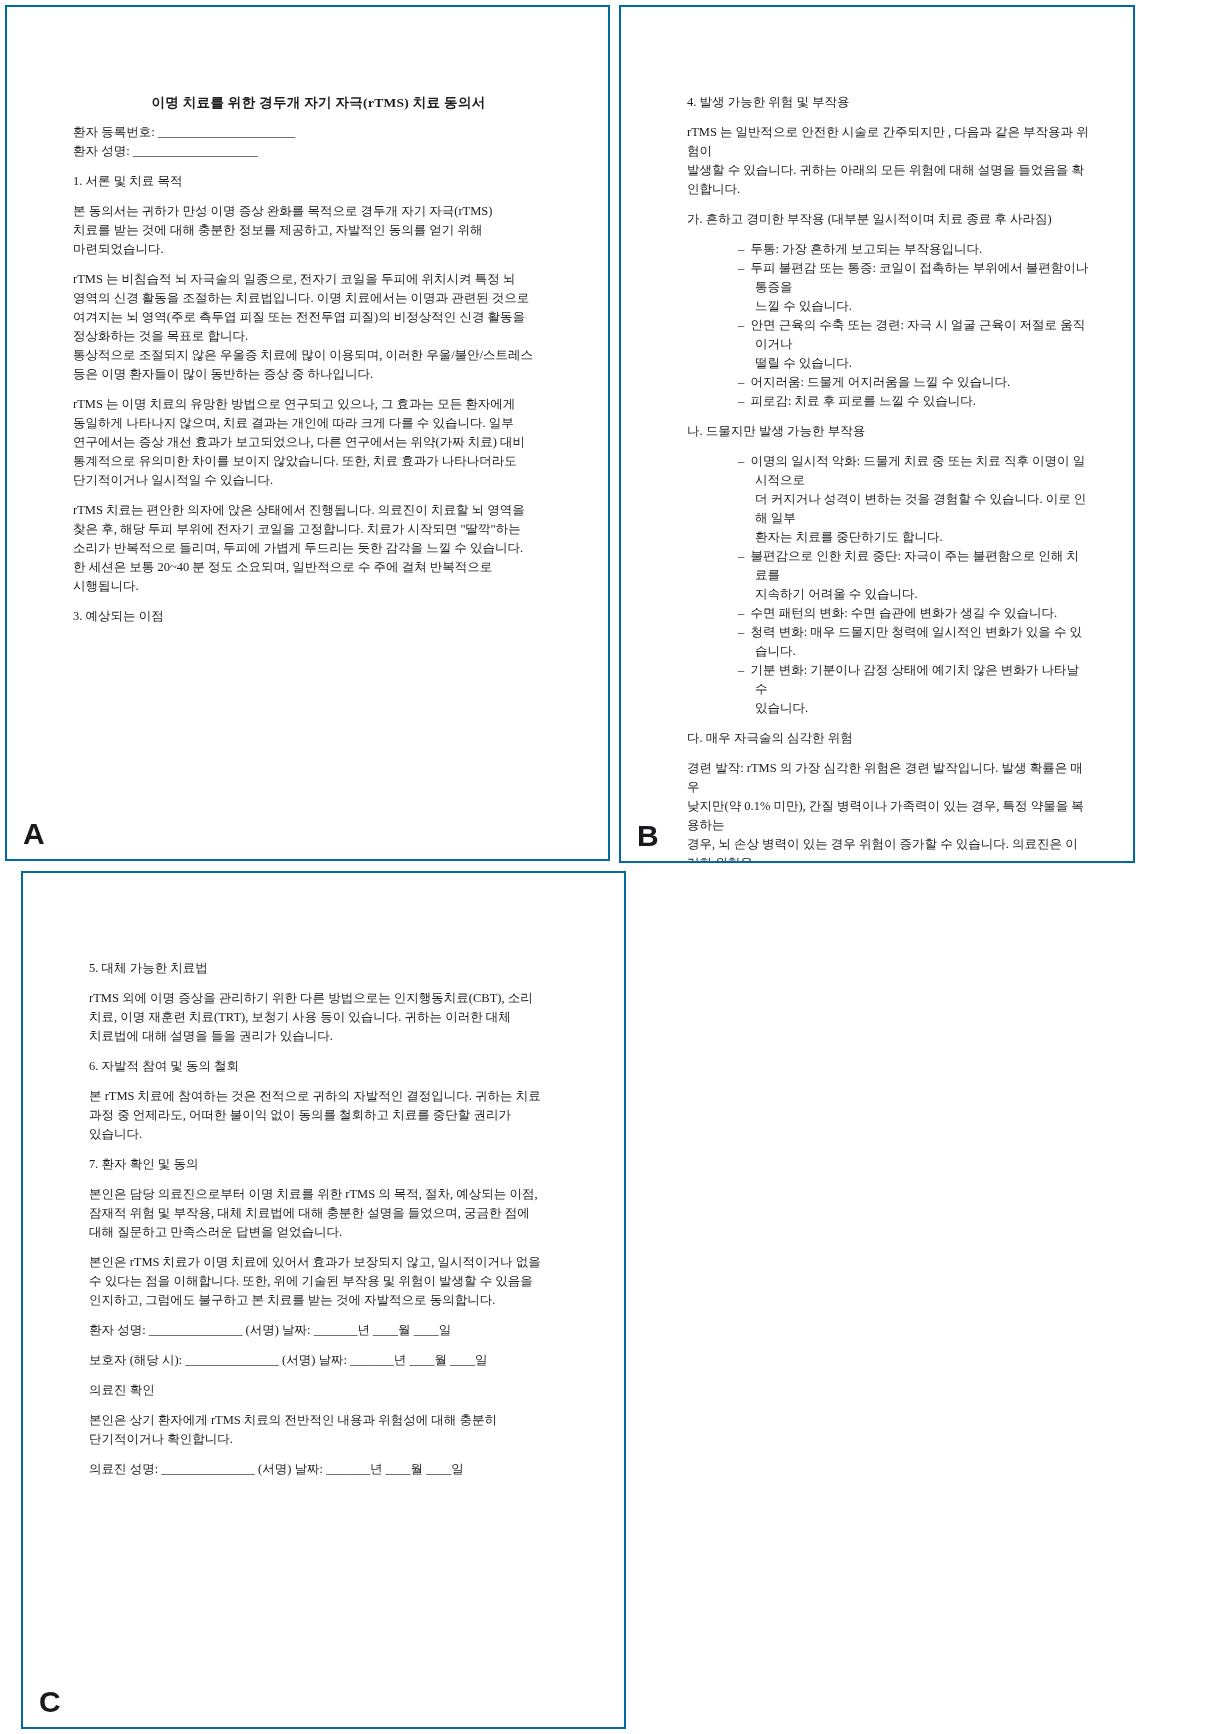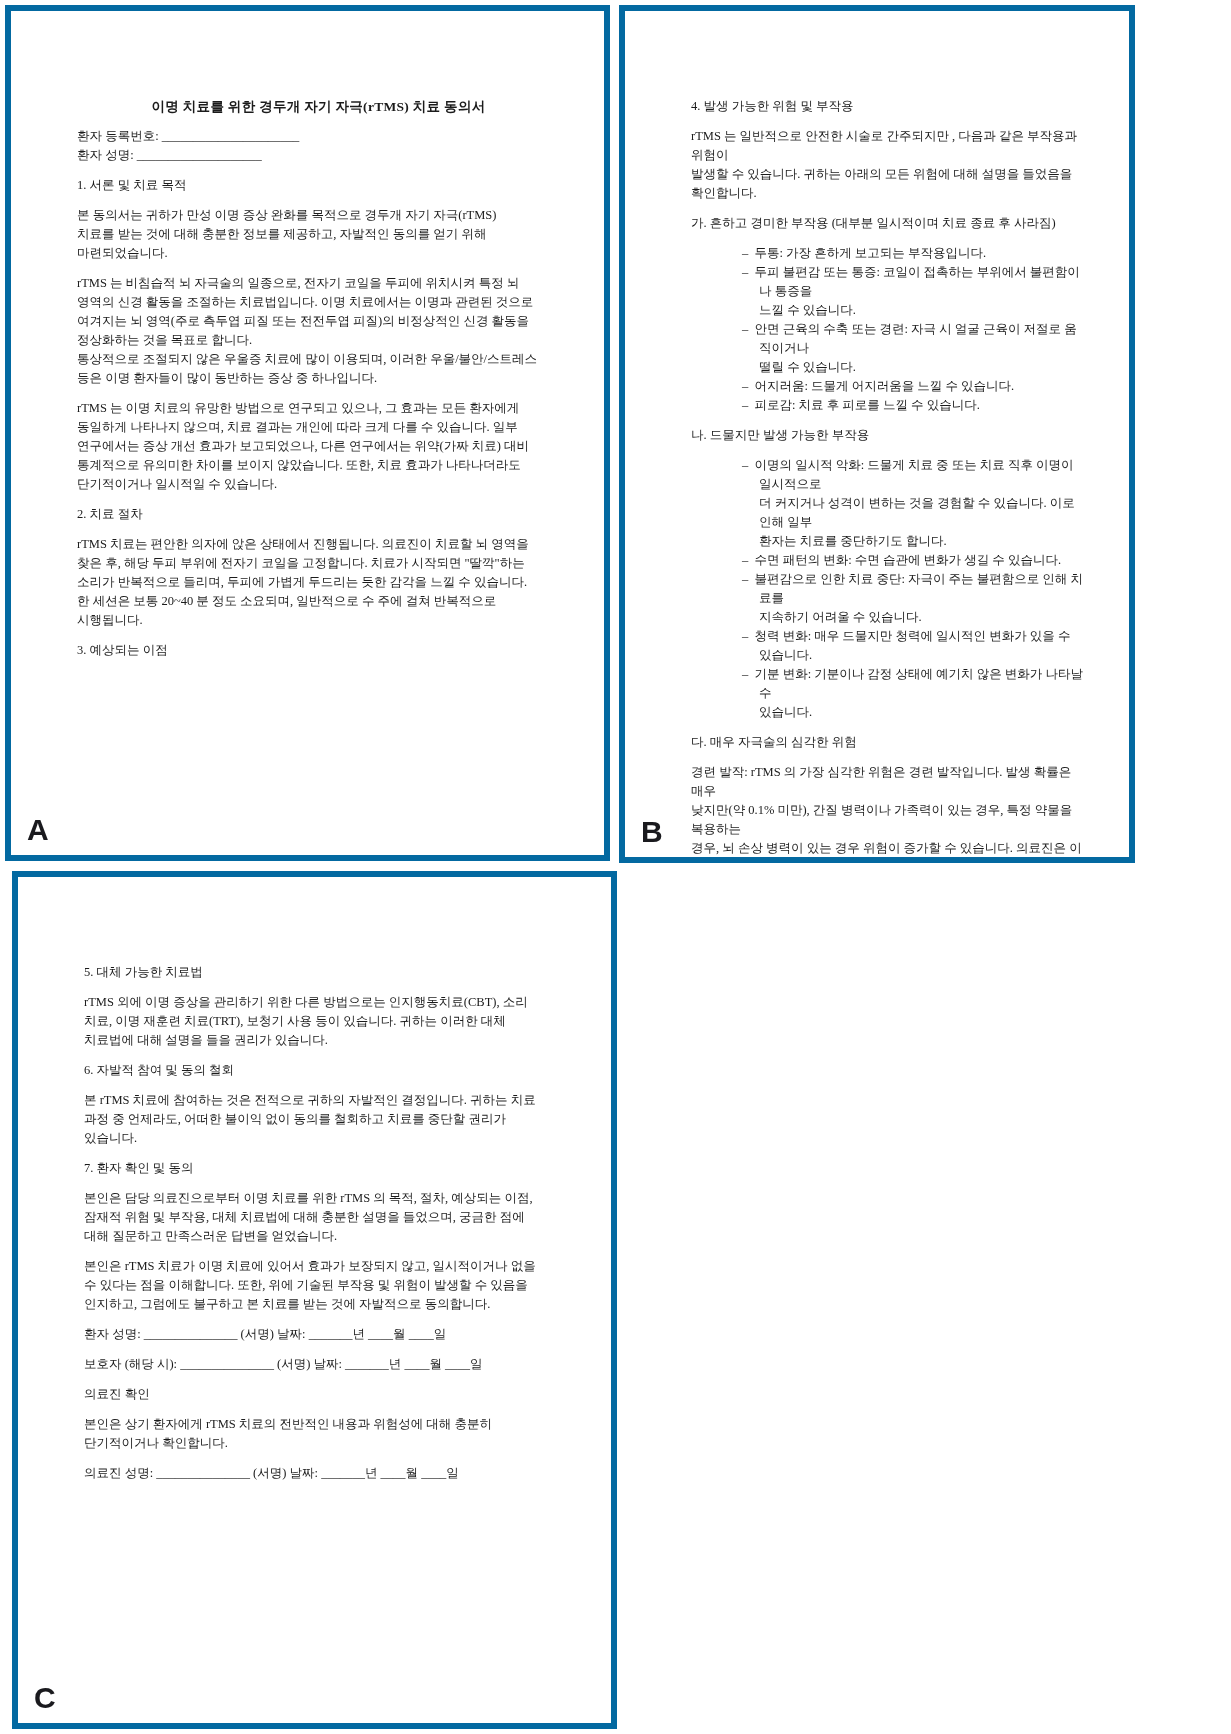--- a/index.html
+++ b/index.html
@@ -4,25 +4,25 @@
 <style>
   * { margin:0; padding:0; box-sizing:border-box; }
   html, body { background:#ffffff; }
   body {
     width:1231px; height:1734px; position:relative;
     font-family:"Liberation Serif","DejaVu Serif",serif;
     color:#1b1b1b;
   }
   .page {
     position:absolute; background:#ffffff;
-    border:6px solid #0369a1;
+    border:2px solid #0369a1;
   }
   .page-a { left:5px;   top:5px;   width:605px; height:856px; }
   .page-b { left:619px; top:5px;   width:516px; height:858px; }
-  .page-c { left:12px;   top:871px; width:605px; height:858px; }
+  .page-c { left:21px;   top:871px; width:605px; height:858px; }
   .page-content {
     position:absolute; left:0; top:0; right:0; bottom:0;
     padding:86px 44px 0 66px;
     font-size:12.5px; line-height:19px;
     overflow:hidden;
   }
   .doc-title {
     font-weight:bold; font-size:13.5px; text-align:center;
     margin-bottom:11px; letter-spacing:0.3px;
   }
@@ -53,21 +53,20 @@
 영역의 신경 활동을 조절하는 치료법입니다. 이명 치료에서는 이명과 관련된 것으로
 여겨지는 뇌 영역(주로 측두엽 피질 또는 전전두엽 피질)의 비정상적인 신경 활동을
 정상화하는 것을 목표로 합니다.
 통상적으로 조절되지 않은 우울증 치료에 많이 이용되며, 이러한 우울/불안/스트레스
 등은 이명 환자들이 많이 동반하는 증상 중 하나입니다.</div>
         <div class="para">rTMS 는 이명 치료의 유망한 방법으로 연구되고 있으나, 그 효과는 모든 환자에게
 동일하게 나타나지 않으며, 치료 결과는 개인에 따라 크게 다를 수 있습니다. 일부
 연구에서는 증상 개선 효과가 보고되었으나, 다른 연구에서는 위약(가짜 치료) 대비
 통계적으로 유의미한 차이를 보이지 않았습니다. 또한, 치료 효과가 나타나더라도
 단기적이거나 일시적일 수 있습니다.</div>
-        <div class="heading">2. 치료 절차</div>
         <div class="para">rTMS 치료는 편안한 의자에 앉은 상태에서 진행됩니다. 의료진이 치료할 뇌 영역을
 찾은 후, 해당 두피 부위에 전자기 코일을 고정합니다. 치료가 시작되면 "딸깍"하는
 소리가 반복적으로 들리며, 두피에 가볍게 두드리는 듯한 감각을 느낄 수 있습니다.
 한 세션은 보통 20~40 분 정도 소요되며, 일반적으로 수 주에 걸쳐 반복적으로
 시행됩니다.</div>
         <div class="heading">3. 예상되는 이점</div>
       </div>
     <div class="page-label">A</div>
   </section>
 
@@ -84,23 +83,23 @@
           <div class="bullet-item">–&nbsp;&nbsp;안면 근육의 수축 또는 경련: 자극 시 얼굴 근육이 저절로 움직이거나
 떨릴 수 있습니다.</div>
           <div class="bullet-item">–&nbsp;&nbsp;어지러움: 드물게 어지러움을 느낄 수 있습니다.</div>
           <div class="bullet-item">–&nbsp;&nbsp;피로감: 치료 후 피로를 느낄 수 있습니다.</div>
         </div>
         <div class="heading">나. 드물지만 발생 가능한 부작용</div>
         <div class="bullets">
           <div class="bullet-item">–&nbsp;&nbsp;이명의 일시적 악화: 드물게 치료 중 또는 치료 직후 이명이 일시적으로
 더 커지거나 성격이 변하는 것을 경험할 수 있습니다. 이로 인해 일부
 환자는 치료를 중단하기도 합니다.</div>
-          <div class="bullet-item">–&nbsp;&nbsp;수면 패턴의 변화: 수면 습관에 변화가 생길 수 있습니다.</div>
           <div class="bullet-item">–&nbsp;&nbsp;불편감으로 인한 치료 중단: 자극이 주는 불편함으로 인해 치료를
 지속하기 어려울 수 있습니다.</div>
+          <div class="bullet-item">–&nbsp;&nbsp;수면 패턴의 변화: 수면 습관에 변화가 생길 수 있습니다.</div>
           <div class="bullet-item">–&nbsp;&nbsp;청력 변화: 매우 드물지만 청력에 일시적인 변화가 있을 수 있습니다.</div>
           <div class="bullet-item">–&nbsp;&nbsp;기분 변화: 기분이나 감정 상태에 예기치 않은 변화가 나타날 수
 있습니다.</div>
         </div>
         <div class="heading">다. 매우 자극술의 심각한 위험</div>
         <div class="para">경련 발작: rTMS 의 가장 심각한 위험은 경련 발작입니다. 발생 확률은 매우
 낮지만(약 0.1% 미만), 간질 병력이나 가족력이 있는 경우, 특정 약물을 복용하는
 경우, 뇌 손상 병력이 있는 경우 위험이 증가할 수 있습니다. 의료진은 이러한 위험을
 최소화하기 위해 사전에 철저한 검사를 시행하고 안전 지침을 준수할 것입니다.</div>
         <div class="heading">라. 장기적 위험</div>

